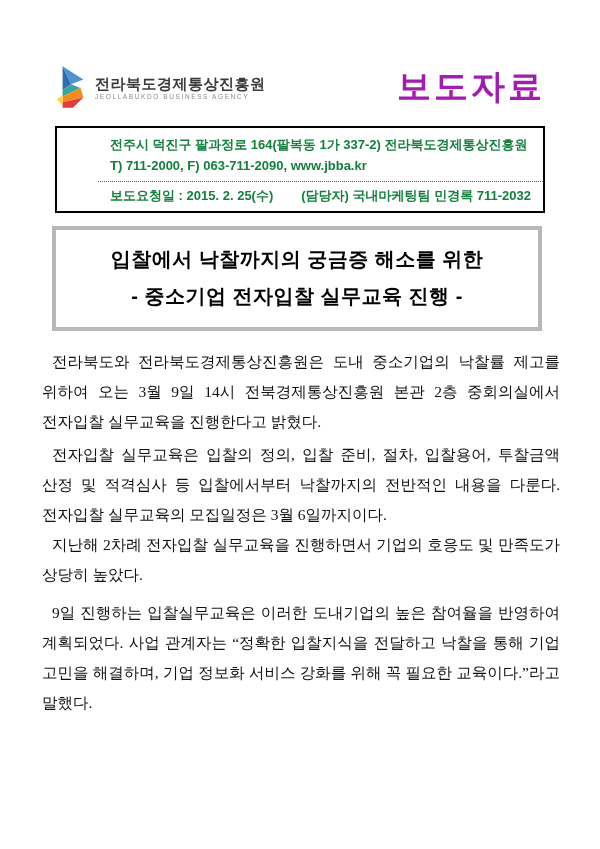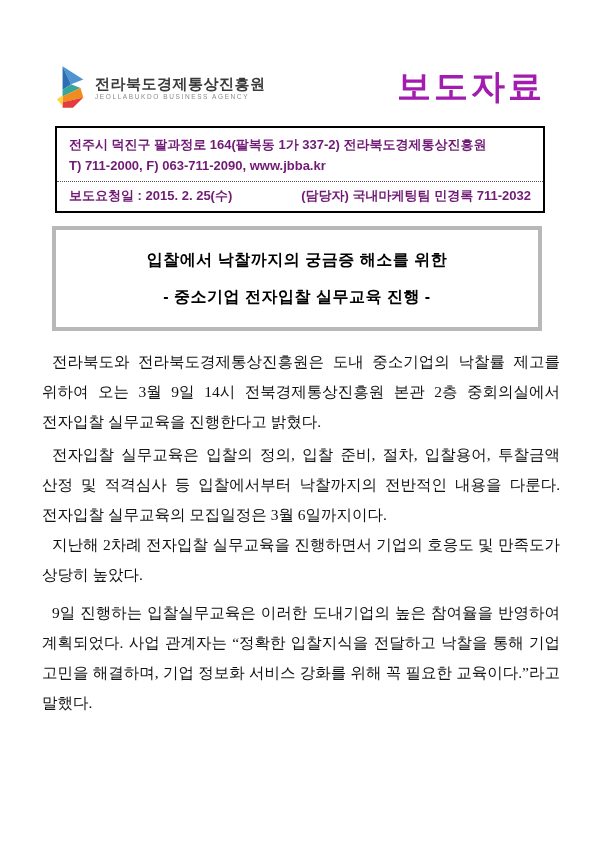--- a/index.html
+++ b/index.html
@@ -59,42 +59,43 @@
     padding-top: 2px;
   }
 
   
   .info-box {
     margin: 10px 55px 0 55px;
     border: 2px solid #000000;
     font-family: "Liberation Sans", "DejaVu Sans", sans-serif;
     font-weight: 700;
     font-size: 13px;
-    color: #701a75;
+    color: #15803d;
+    padding-left: 41px;
   }
   .info-top { padding: 6px 12px 5px 12px; }
   .info-line { line-height: 21px; white-space: nowrap; }
   .info-bottom {
     border-top: 1px dotted #555555;
     padding: 4px 12px 5px 12px;
     display: flex;
     justify-content: space-between;
     line-height: 20px;
     white-space: nowrap;
   }
 
   
   .title-box {
     margin: 13px 58px 0 52px;
     border: 4px solid #b8b8b8;
     padding: 11px 6px 12px 6px;
     text-align: center;
     font-family: "Liberation Sans", "DejaVu Sans", sans-serif;
     font-weight: 800;
-    font-size: 16px;
+    font-size: 20px;
     letter-spacing: 0.5px;
     color: #000000;
   }
   .title-line { line-height: 37px; white-space: nowrap; }
 
   
   .body-text {
     margin: 16px 40px 0 42px;
     font-size: 15.5px;
     line-height: 30px;

